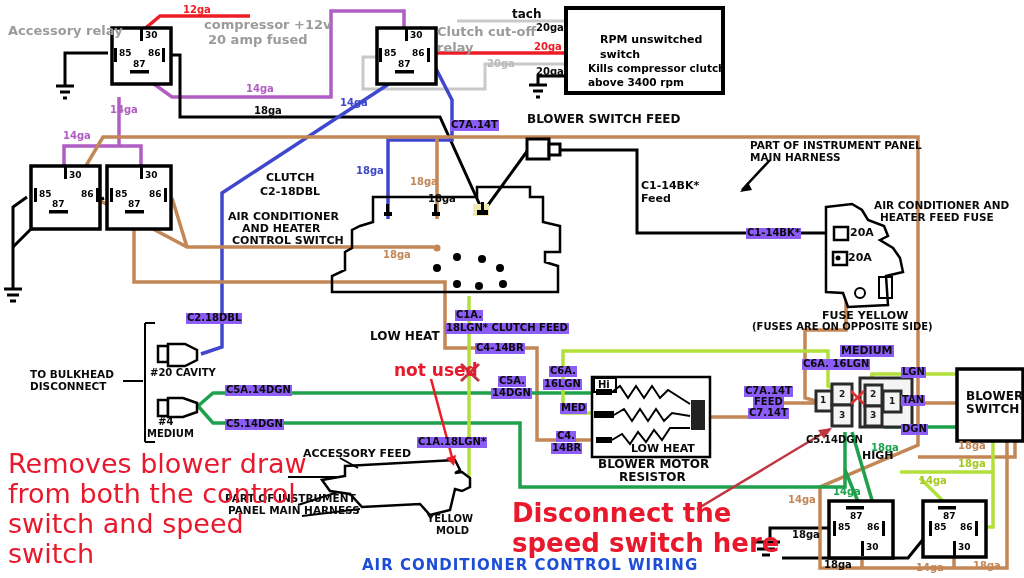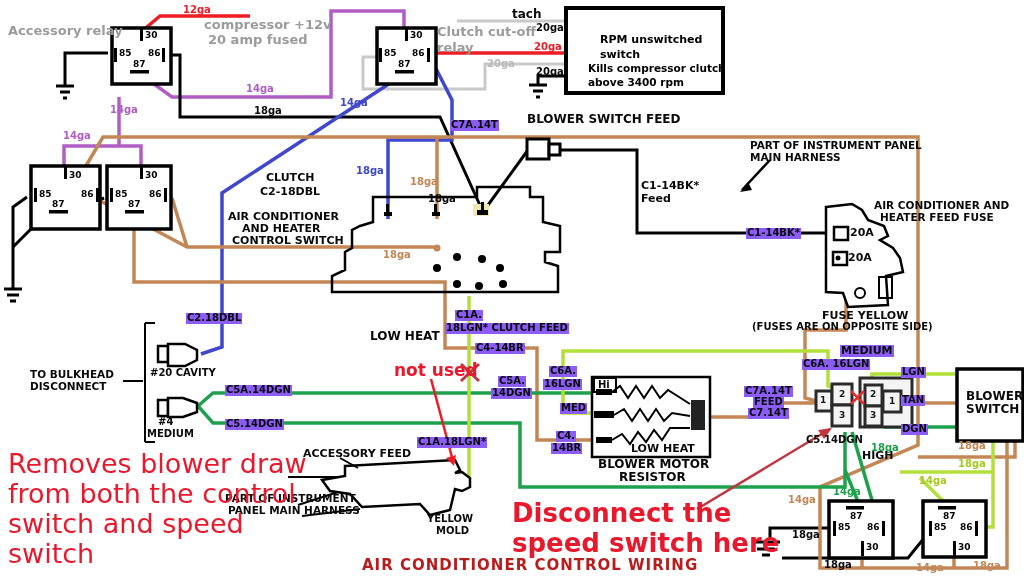--- a/index.html
+++ b/index.html
@@ -16,21 +16,21 @@
   .tan{color:#c38655;}
   .green{color:#1ea04c;}
   .lightgreen{color:#a6c820;}
   .grayw{color:#b9b9b9;}
   .grayt{color:#9b9b9b;font-size:13px;}
   .pin{position:absolute;font-size:9px;font-weight:bold;line-height:1;color:#000;}
   .cpin{position:absolute;font-size:9px;font-weight:bold;line-height:1;color:#1a1a1a;}
   .note-removes{position:absolute;color:#e8192d;font-size:27px;font-weight:normal;line-height:1;white-space:nowrap;}
   .note-disc{position:absolute;color:#e8192d;font-size:26px;font-weight:bold;line-height:1;white-space:nowrap;}
   .note-small{position:absolute;color:#e8192d;font-size:17px;font-weight:bold;white-space:nowrap;}
-  .title{position:absolute;font-size:15px;font-weight:bold;letter-spacing:1px;color:#b91c1c;white-space:nowrap;}
+  .title{position:absolute;font-size:15px;font-weight:bold;letter-spacing:1px;color:#1d4ed8;white-space:nowrap;}
   .rpmtxt{position:absolute;font-size:11px;font-weight:bold;color:#000;white-space:nowrap;}
 </style>
 </head>
 <body>
 
 <div id="stage">
 
 <svg id="wires" width="1024" height="578" viewBox="0 0 1024 578">
 
   <g stroke="#ee1c25" stroke-width="3.5" fill="none">

